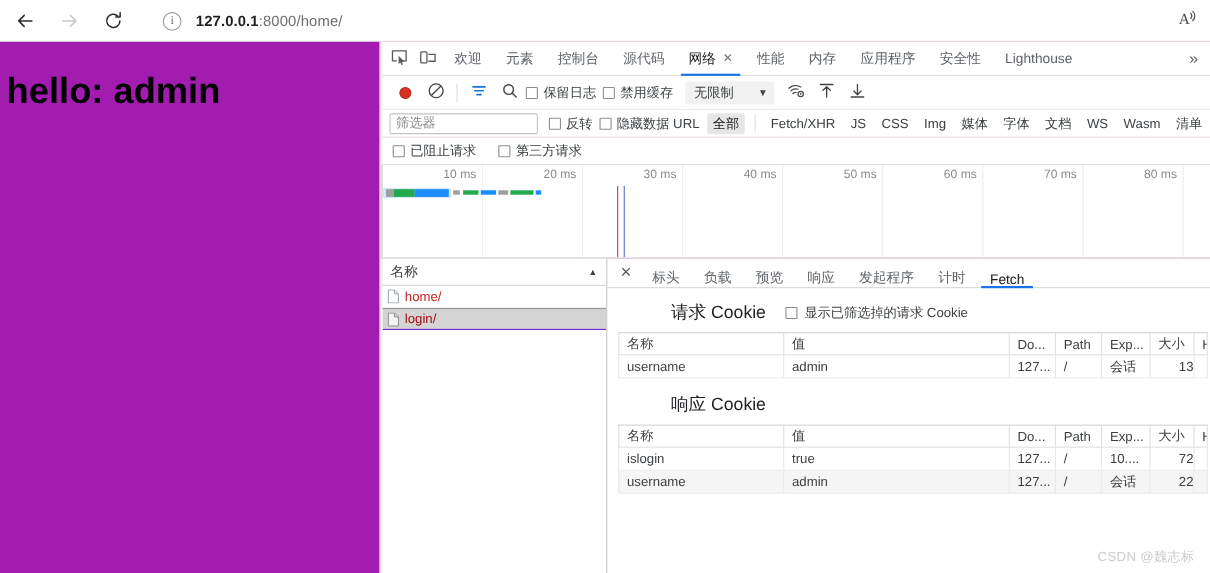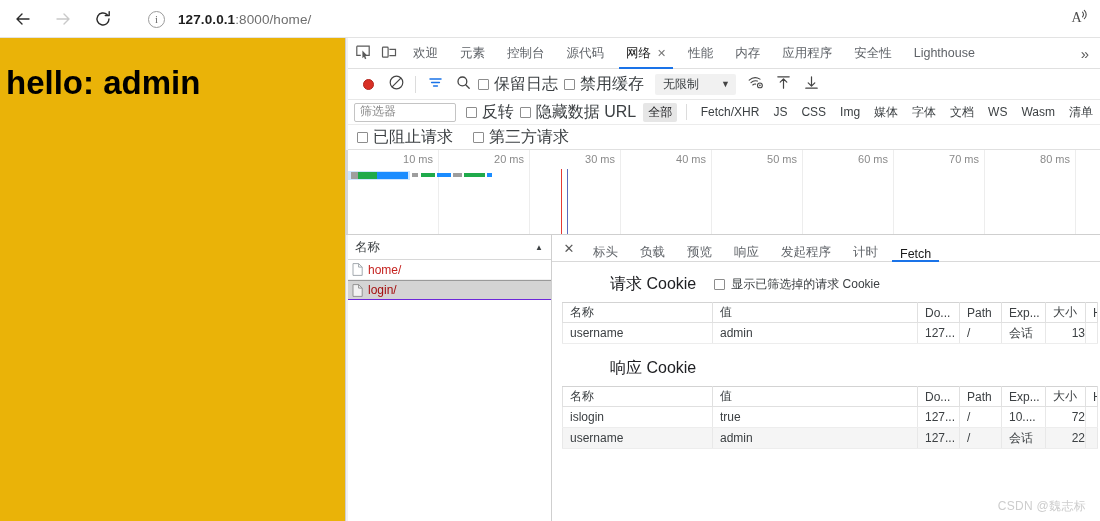--- a/index.html
+++ b/index.html
@@ -52,21 +52,21 @@
     display:flex; align-items:center; padding-right:2px;
   }
   .read-aloud { width:34px; height:34px; display:flex; align-items:center; justify-content:center; color:#4a4a4a; }
   .chrome-divider {
     position:absolute; left:0; top:37px; width:1100px; height:1px; background:#e3e3e3;
   }
 
   
   .page-viewport {
     position:absolute; left:0; top:38px; width:345px; height:483px;
-    background:#eab308; overflow:hidden;
+    background:#a21caf; overflow:hidden;
   }
   .page-heading {
     margin:0; padding:26px 0 0 6px;
     font-size:33px; font-weight:bold; color:#000;
     font-family:"Liberation Sans", sans-serif;
     letter-spacing:0px;
   }
 
   
   .devtools {
@@ -120,21 +120,21 @@
     background:#fff;
   }
   .tb-btn { width:28px; height:26px; display:flex; align-items:center; justify-content:center; }
   .record-dot {
     width:11px; height:11px; border-radius:50%;
     background:#d93025; border:1px solid #b3261e;
   }
   .tb-sep { width:1px; height:17px; background:#dcdcdc; margin:0 5px; }
   .cb-label {
     display:flex; align-items:center; gap:5px; white-space:nowrap;
-    font-size:16px; color:#3c4043; margin:0 5px 0 1px;
+    font-size:12px; color:#3c4043; margin:0 5px 0 1px;
   }
   .cbox {
     width:11px; height:11px; border:1px solid #8d8d8d; border-radius:1px; background:#fff;
     flex:0 0 auto;
   }
   .throttle {
     display:flex; align-items:center; gap:22px;
     background:#f1f1f1; border-radius:2px;
     height:21px; padding:0 6px 0 8px; margin-left:6px;
     font-size:12px; color:#3c4043;

